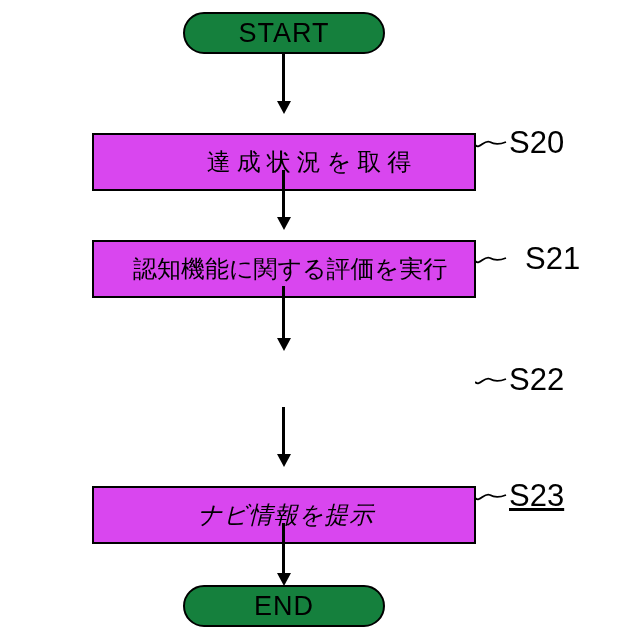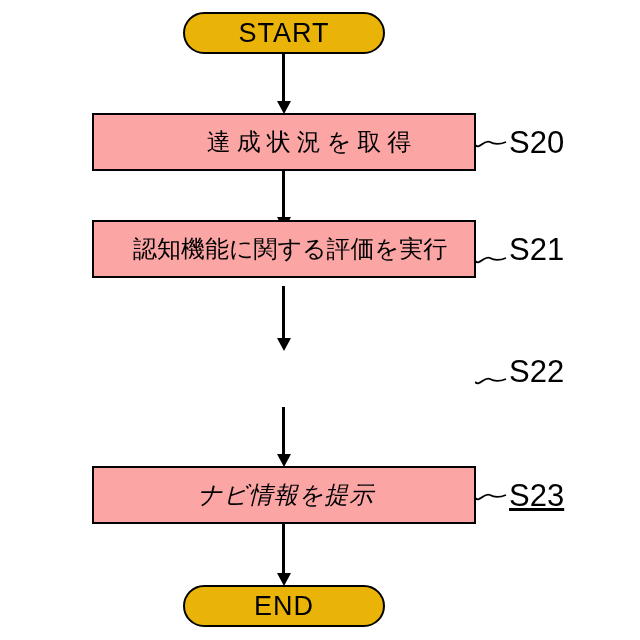--- a/index.html
+++ b/index.html
@@ -17,46 +17,47 @@
     color: #000000;
   }
   
   .terminal {
     position: absolute;
     left: 183px;
     width: 202px;
     height: 42px;
     border: 2.5px solid #000000;
     border-radius: 22px;
-    background: #eab308;
+    background: #15803d;
     display: flex;
     align-items: center;
     justify-content: center;
     box-sizing: border-box;
   }
   .terminal-label {
     font-size: 27px;
     letter-spacing: 1px;
     line-height: 1;
   }
   #terminal-start { top: 12px; }
   #terminal-end   { top: 585px; }
 
   
   .process-box {
     position: absolute;
     left: 92px;
     width: 384px;
     height: 58px;
     border: 2.5px solid #000000;
-    background: #fca5a5;
+    background: #d946ef;
     display: flex;
     align-items: center;
     justify-content: center;
     box-sizing: border-box;
+    margin-top: 20px;
   }
   .process-text {
     font-size: 24px;
     line-height: 1;
     white-space: nowrap;
     position: relative;
   }
   #step-0 { top: 113px; }
   #step-1 { top: 220px; padding-left: 12px; }
   #step-2 { top: 350px; }
@@ -114,22 +115,22 @@
     display: flex;
     align-items: center;
     font-size: 31px;
     line-height: 1;
   }
   #tilde-0 { top: 138px; }
   #tilde-1 { top: 254px; }
   #tilde-2 { top: 375px; }
   #tilde-3 { top: 491px; }
   #ref-0 { top: 127px; }
-  #ref-1 { top: 234px; }
-  #ref-2 { top: 356px; }
+  #ref-1 { top: 243px; margin-left: 16px; }
+  #ref-2 { top: 364px; }
   #ref-3 { top: 480px; text-decoration: underline; }
 </style>
 </head>
 <body>
 
 <div class="canvas">
 
   <div class="terminal" id="terminal-start">
     <span class="terminal-label">START</span>
   </div>

